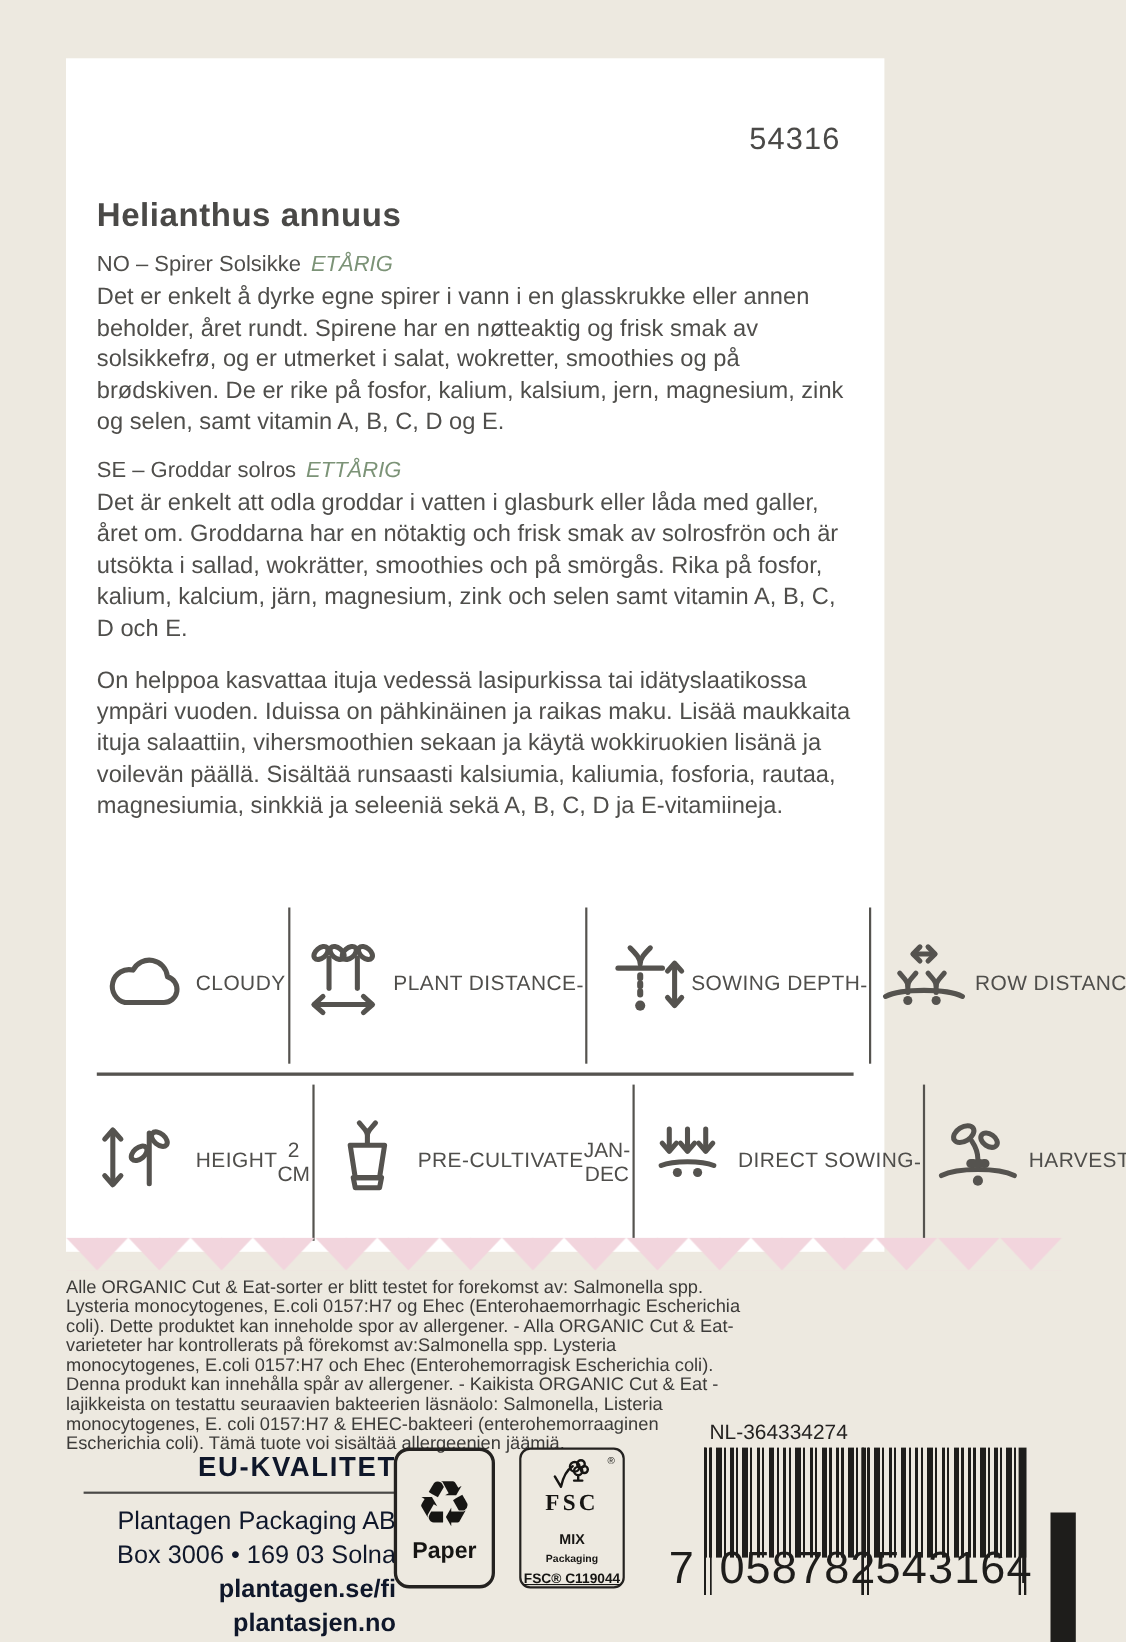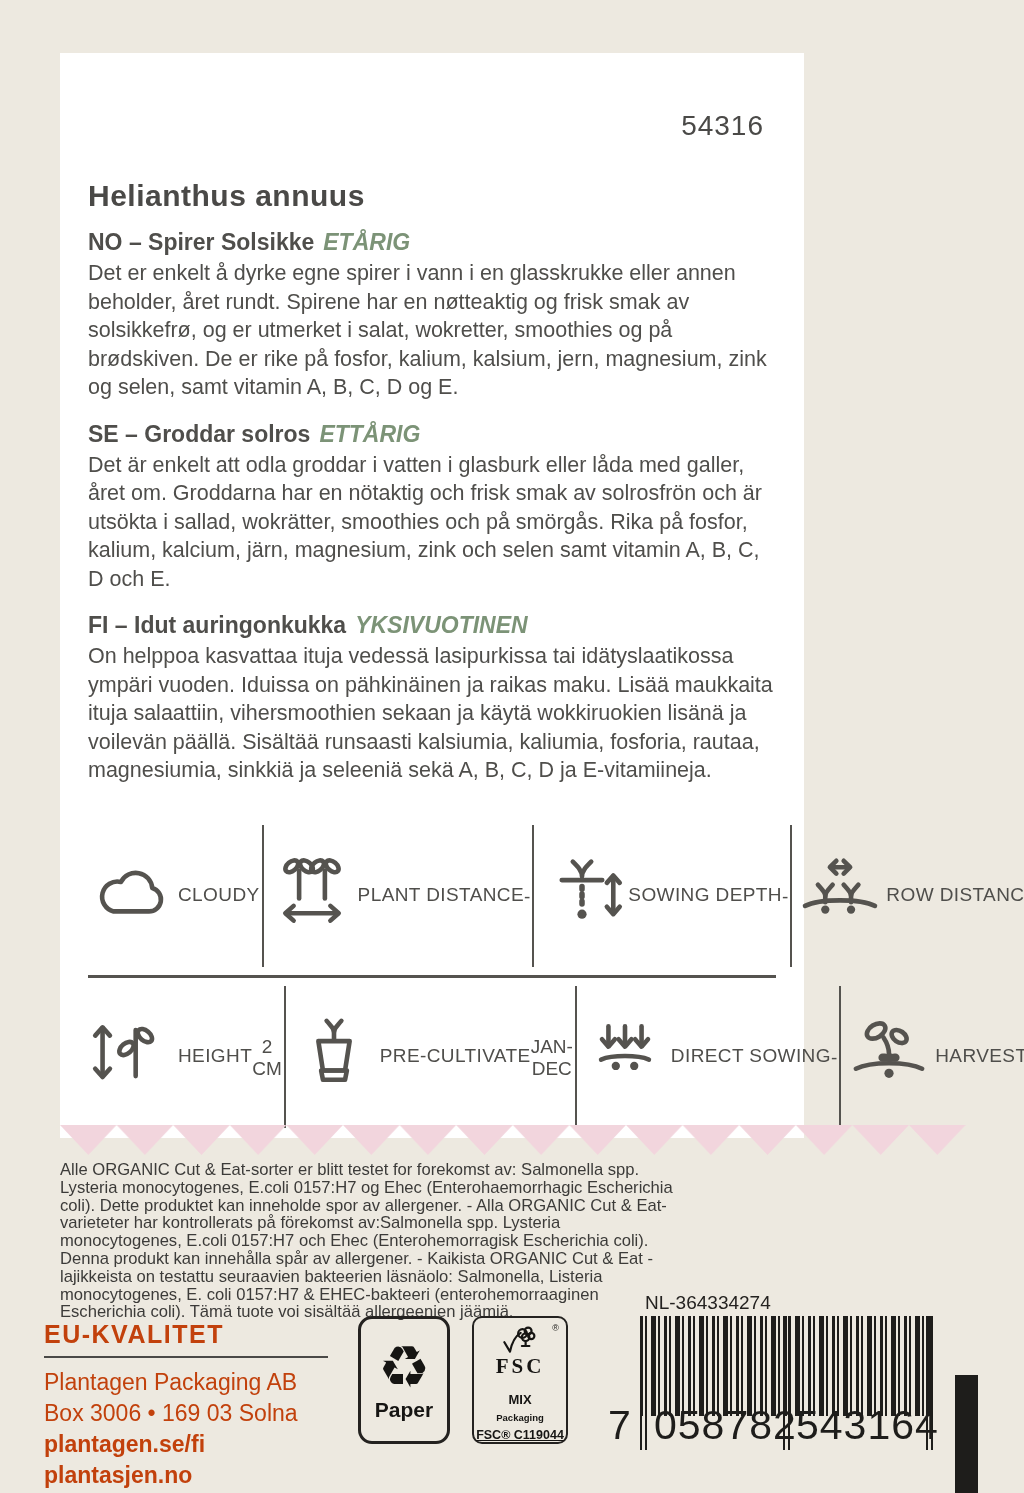--- a/index.html
+++ b/index.html
@@ -9,42 +9,42 @@
 
   
   .panel { position:absolute; left:60px; top:40px; width:744px; height:1085px; background:#ffffff;margin-top:13px; }
   .zigzag { position:absolute; left:60px; top:1125px; width:906px; height:30px; display:block; }
 
   .sku { position:absolute; top:57px; right:40px; font-size:28px; color:#4A4947; letter-spacing:1px; }
 
   .content { position:absolute; left:28px; top:126px; right:24px; }
   .title { font-size:30px; font-weight:bold; color:#4A4947; letter-spacing:0.5px; margin-bottom:16px; }
   .section { margin-bottom:19px; }
-  .sec-head { font-size:23px; font-weight:bold; color:#4F4E4B; margin-bottom:3px; }
+  .sec-head { font-size:20px; font-weight:normal; color:#4F4E4B; margin-bottom:3px; }
   .annual { font-style:italic; color:#7C9377; margin-left:9px; }
   .body-text { font-size:21.5px; line-height:28.5px; color:#4F4E4B; }
 
   
   .grid { position:absolute; left:24px; right:24px; top:772px; }
   .grid-row { display:flex; align-items:stretch; }
   .cell { flex:1; display:flex; flex-direction:row; align-items:center; justify-content:flex-end; padding:4px 2px 6px; min-height:142px; }
   .cell + .cell { border-left:2.5px solid #55534F; }
   .icon-slot { height:86px; display:flex; align-items:center; justify-content:center; margin-bottom:5px; }
   .cell-label { font-size:19px; color:#4F4E4B; letter-spacing:0.4px; text-align:center; white-space:nowrap; }
   .cell-value { font-size:19px; color:#4F4E4B; margin-top:3px; min-height:22px; text-align:center; }
   .big-value { font-size:40px; color:#4F4E4B; }
   .grid-rule { border-top:3px solid #55534F; margin:8px 4px; }
   .ic { stroke:#55534F; fill:none; stroke-width:5; stroke-linecap:round; stroke-linejoin:round; }
   .ic .fill { fill:#55534F; stroke:none; }
 
   
   .disclaimer { position:absolute; left:60px; top:1161px; width:614px; font-size:16.6px; line-height:17.8px; color:#3C3B39; }
 
   
-  .footer-left { position:absolute; left:44px; top:1320px; color:#c2410c; }
+  .footer-left { position:absolute; left:76px; top:1320px; color:#0f172a;text-align:right; }
   .quality { font-size:25px; font-weight:bold; letter-spacing:1.5px; border-bottom:2.5px solid #4A4947; padding-bottom:7px; width:284px; margin-bottom:9px; }
   .addr { font-size:23px; line-height:31px; }
   .urls { font-size:23px; line-height:31px; font-weight:bold; }
 
   .paper-badge { position:absolute; left:358px; top:1316px; width:92px; height:128px; border:3px solid #242220; border-radius:14px; display:flex; flex-direction:column; align-items:center; justify-content:center; color:#161513; }
   .recycle-glyph { font-size:58px; line-height:1; font-family:"DejaVu Sans", sans-serif; }
   .paper-label { font-size:21px; font-weight:bold; margin-top:2px; }
 
   .fsc-badge { position:absolute; left:472px; top:1316px; width:96px; height:128px; border:2.5px solid #242220; border-radius:10px; display:flex; flex-direction:column; align-items:center; padding-top:8px; color:#161513; }
   .fsc-reg { position:absolute; top:5px; right:7px; font-size:9px; }
@@ -90,23 +90,20 @@
       </div>
 
       <div class="section">
         <div class="sec-head">
           <span>SE –  Groddar solros</span><span class="annual">ETTÅRIG</span>
         </div>
         <div class="body-text">Det är enkelt att odla groddar i vatten i glasburk eller låda med galler, året om. Groddarna har en nötaktig och frisk smak av solrosfrön och är utsökta i sallad, wokrätter, smoothies och på smörgås. Rika på fosfor, kalium, kalcium, järn, magnesium, zink och selen samt  vitamin A, B, C, D och E.</div>
       </div>
 
       <div class="section">
-        <div class="sec-head">
-          <span>FI – Idut auringonkukka</span><span class="annual">YKSIVUOTINEN</span>
-        </div>
         <div class="body-text">On helppoa kasvattaa ituja vedessä lasipurkissa tai idätyslaatikossa ympäri vuoden. Iduissa on pähkinäinen ja raikas maku. Lisää maukkaita ituja salaattiin, vihersmoothien sekaan ja käytä wokkiruokien lisänä ja voilevän päällä. Sisältää runsaasti kalsiumia, kaliumia, fosforia, rautaa, magnesiumia, sinkkiä ja seleeniä sekä A, B, C, D ja E-vitamiineja.</div>
       </div>
     </div>
 
     <div class="grid">
       <div class="grid-row">
 
         <div class="cell">
           <div class="icon-slot">
             <svg class="ic" width="92" height="78" viewBox="0 0 100 80">

